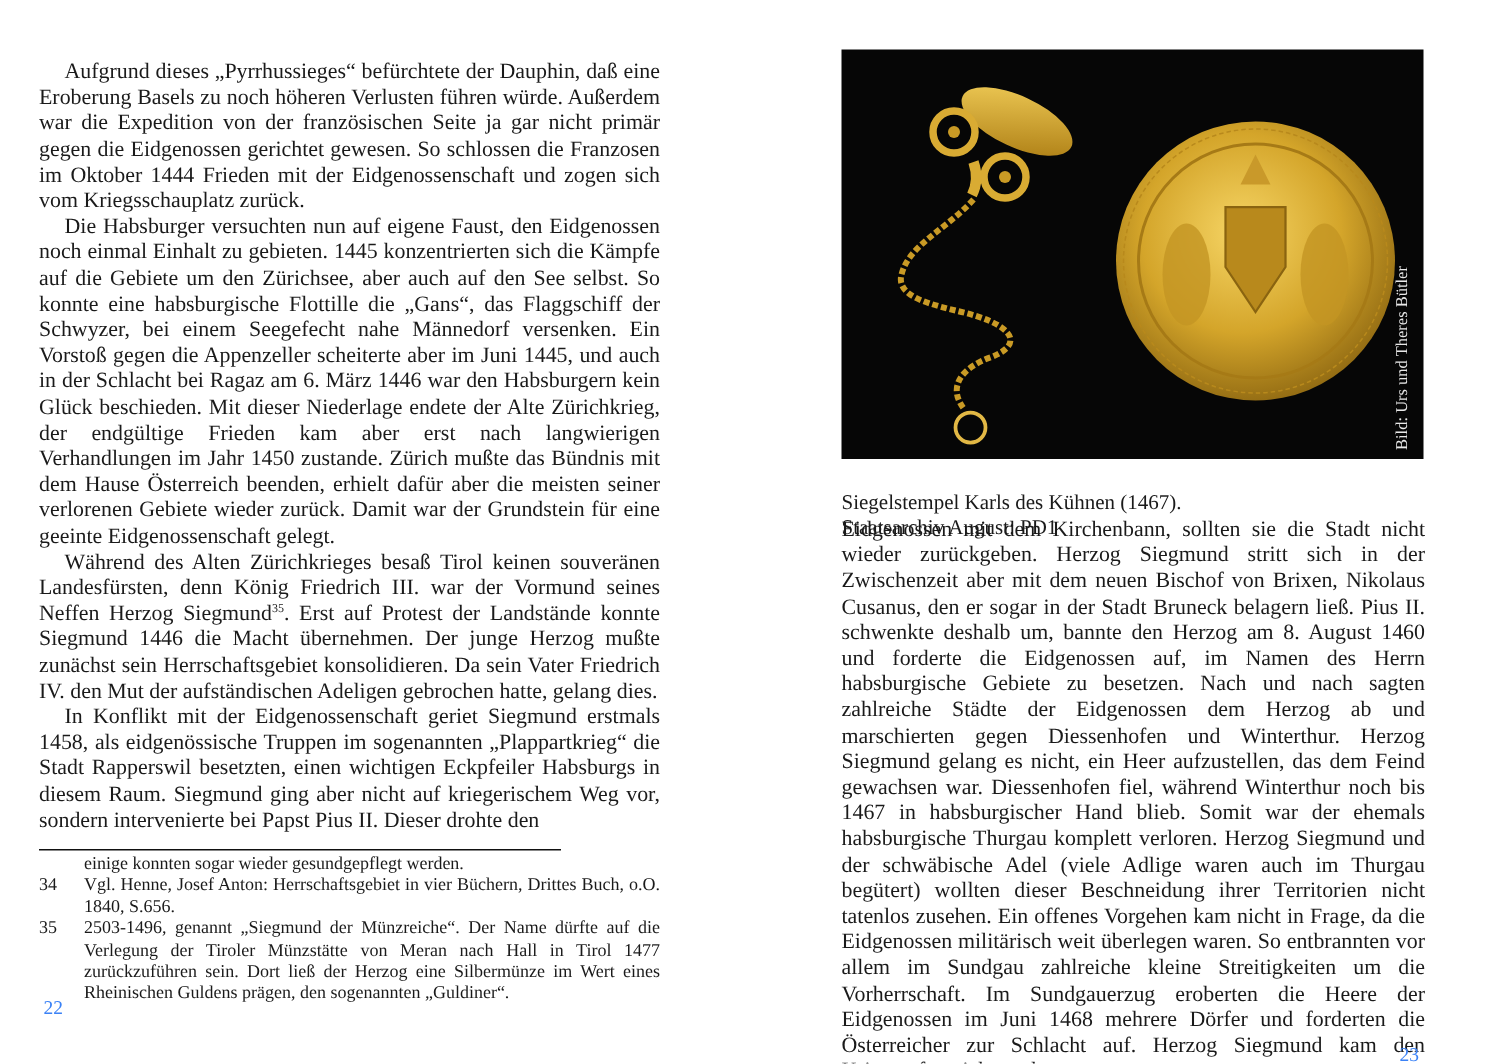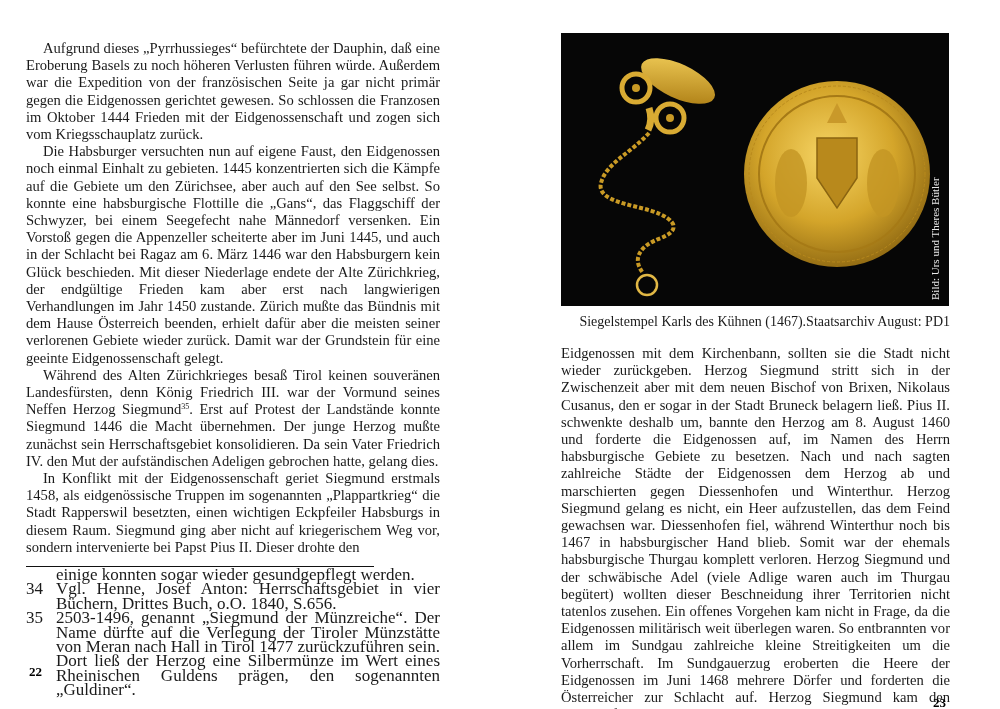--- a/index.html
+++ b/index.html
@@ -13,40 +13,40 @@
               font-size: 14.6px; line-height: 17.2px; text-align: justify; }
   .left-col { left: 26px; top: 40px; width: 414px; }
   .right-col { left: 61px; top: 345px; width: 389px; }
   .text-col p { margin: 0; text-indent: 0; }
   .text-col p.indent { text-indent: 17px; }
   sup { font-size: 8px; line-height: 0; vertical-align: 5px; }
 
   .fn-rule { position: absolute; left: 26px; top: 566px; width: 348px; height: 0;
              border-top: 1.3px solid #111; }
   .footnotes { position: absolute; left: 26px; top: 568px; width: 414px;
-               font-family: "Liberation Serif", serif; font-size: 17px; line-height: 14.4px;
+               font-family: "Liberation Serif", serif; font-size: 12px; line-height: 14.4px;
                text-align: justify; }
   .fn { display: flex; }
   .fn-num { width: 30px; flex: 0 0 30px; }
   .fn-text { flex: 1; }
 
   .page-number { position: absolute; top: 664px; font-family: "Liberation Serif", serif;
-                 font-size: 13px; color: #000000; font-weight: bold; }
+                 font-size: 13px; color: #3b82f6; }
   .pn-left { left: 29px; }
   .pn-right { left: 433px; margin-top: 31px; }
 
   .figure { position: absolute; left: 61px; top: 33px; width: 388px; height: 273px;
             background: #060606; overflow: hidden; }
   .credit { position: absolute; right: 6px; bottom: 6px; width: 14px; height: 150px;
             color: #e8e8e8; font-family: "Liberation Serif", serif; font-size: 11px;
             writing-mode: vertical-rl; transform: rotate(180deg); white-space: nowrap;
             text-align: left; }
-  .caption { position: absolute; left: 61px; top: 313px; width: 389px;
+  .caption { position: absolute; left: 61px; top: 327px; width: 389px;
              font-family: "Liberation Serif", serif; font-size: 14px; line-height: 17px;
-             display: flex; justify-content: flex-end; }
+             display: flex; justify-content: space-between; flex-direction: column; }
 </style>
 </head>
 <body>
 
 <div class="page page-left">
   <div class="text-col left-col">
     <p class="indent"><span>Aufgrund dieses „Pyrrhussieges“ befürchtete der Dauphin, daß eine Eroberung Basels zu noch höheren Verlusten führen würde. Außerdem war die Expedition von der französischen Seite ja gar nicht primär gegen die Eidgenossen gerichtet gewesen. So schlossen die Franzosen im Oktober 1444 Frieden mit der Eidgenossenschaft und zogen sich vom Kriegsschauplatz zurück.</span></p>
     <p class="indent"><span>Die Habsburger versuchten nun auf eigene Faust, den Eidgenossen noch einmal Einhalt zu gebieten. 1445 konzentrierten sich die Kämpfe auf die Gebiete um den Zürichsee, aber auch auf den See selbst. So konnte eine habsburgische Flottille die „Gans“, das Flaggschiff der Schwyzer, bei einem Seegefecht nahe Männedorf versenken. Ein Vorstoß gegen die Appenzeller scheiterte aber im Juni 1445, und auch in der Schlacht bei Ragaz am 6. März 1446 war den Habsburgern kein Glück beschieden. Mit dieser Niederlage endete der Alte Zürichkrieg, der endgültige Frieden kam aber erst nach langwierigen Verhandlungen im Jahr 1450 zustande. Zürich mußte das Bündnis mit dem Hause Österreich beenden, erhielt dafür aber die meisten seiner verlorenen Gebiete wieder zurück. Damit war der Grundstein für eine geeinte Eidgenossenschaft gelegt.</span></p>
     <p class="indent"><span>Während des Alten Zürichkrieges besaß Tirol keinen souveränen Landesfürsten, denn König Friedrich III. war der Vormund seines Neffen Herzog Siegmund</span><sup>35</sup><span>. Erst auf Protest der Landstände konnte Siegmund 1446 die Macht übernehmen. Der junge Herzog mußte zunächst sein Herrschaftsgebiet konsolidieren. Da sein Vater Friedrich IV. den Mut der aufständischen Adeligen gebrochen hatte, gelang dies.</span></p>
     <p class="indent"><span>In Konflikt mit der Eidgenossenschaft geriet Siegmund erstmals 1458, als eidgenössische Truppen im sogenannten „Plappartkrieg“ die Stadt Rapperswil besetzten, einen wichtigen Eckpfeiler Habsburgs in diesem Raum. Siegmund ging aber nicht auf kriegerischem Weg vor, sondern intervenierte bei Papst Pius II. Dieser drohte den</span></p>

